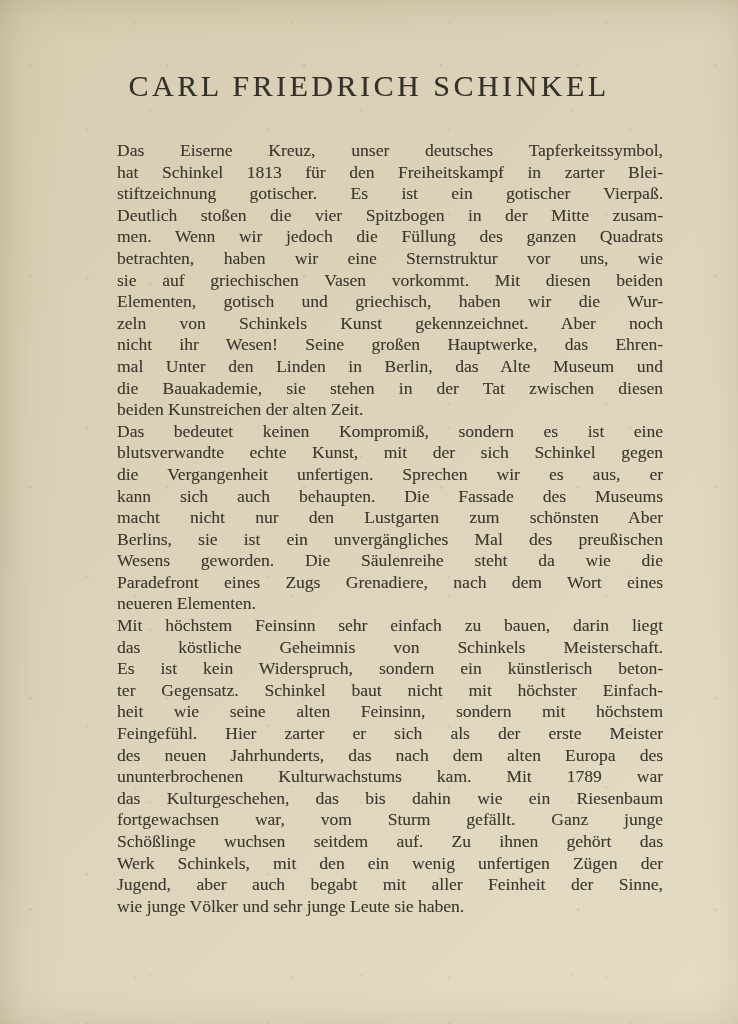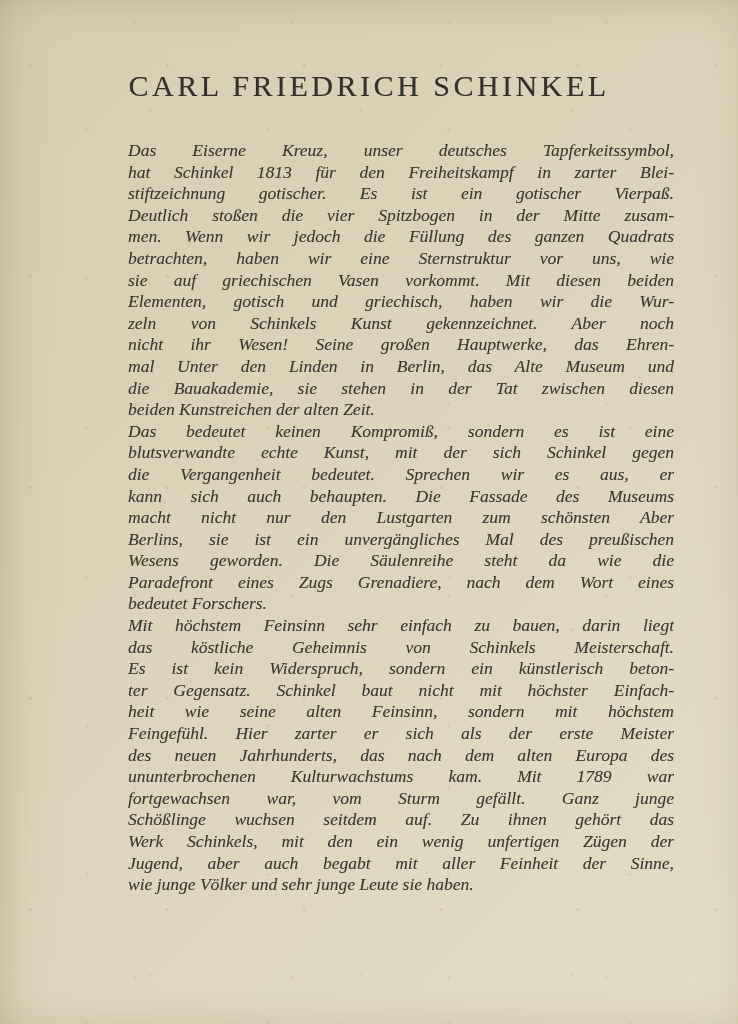--- a/index.html
+++ b/index.html
@@ -42,24 +42,23 @@
     line-height: 36px;
     font-weight: normal;
     letter-spacing: 3.5px;
     color: #34312a;
     margin: 0;
     text-shadow: 0.4px 0.4px 0 rgba(52,49,42,0.35);
   }
   .text-block {
     position: absolute;
     top: 140px;
-    left: 128px;
+    left: 117px;
     width: 546px;
     font-size: 17.5px;
-    font-style: italic;
   }
   .paragraph {
     margin: 0;
   }
   .line {
     height: 21.6px;
     line-height: 21.6px;
     overflow: hidden;
     text-align: justify;
     text-align-last: justify;
@@ -87,37 +86,38 @@
         <div class="line">Elementen, gotisch und griechisch, haben wir die Wur-</div>
         <div class="line">zeln von Schinkels Kunst gekennzeichnet. Aber noch</div>
         <div class="line">nicht ihr Wesen! Seine großen Hauptwerke, das Ehren-</div>
         <div class="line">mal Unter den Linden in Berlin, das Alte Museum und</div>
         <div class="line">die Bauakademie, sie stehen in der Tat zwischen diesen</div>
         <div class="line para-end">beiden Kunstreichen der alten Zeit.</div>
       </div>
       <div class="paragraph">
         <div class="line">Das bedeutet keinen Kompromiß, sondern es ist eine</div>
         <div class="line">blutsverwandte echte Kunst, mit der sich Schinkel gegen</div>
-        <div class="line">die Vergangenheit bedeutet. Sprechen wir es aus, er</div>
+        <div class="line">die Vergangenheit unfertigen. Sprechen wir es aus, er</div>
         <div class="line">kann sich auch behaupten. Die Fassade des Museums</div>
         <div class="line">macht nicht nur den Lustgarten zum schönsten Aber</div>
         <div class="line">Berlins, sie ist ein unvergängliches Mal des preußischen</div>
         <div class="line">Wesens geworden. Die Säulenreihe steht da wie die</div>
         <div class="line">Paradefront eines Zugs Grenadiere, nach dem Wort eines</div>
-        <div class="line para-end">bedeutet Forschers.</div>
+        <div class="line para-end">neueren Elementen.</div>
       </div>
       <div class="paragraph">
         <div class="line">Mit höchstem Feinsinn sehr einfach zu bauen, darin liegt</div>
         <div class="line">das köstliche Geheimnis von Schinkels Meisterschaft.</div>
         <div class="line">Es ist kein Widerspruch, sondern ein künstlerisch beton-</div>
         <div class="line">ter Gegensatz. Schinkel baut nicht mit höchster Einfach-</div>
         <div class="line">heit wie seine alten Feinsinn, sondern mit höchstem</div>
         <div class="line">Feingefühl. Hier zarter er sich als der erste Meister</div>
         <div class="line">des neuen Jahrhunderts, das nach dem alten Europa des</div>
         <div class="line">ununterbrochenen Kulturwachstums kam. Mit 1789 war</div>
+        <div class="line">das Kulturgeschehen, das bis dahin wie ein Riesenbaum</div>
         <div class="line">fortgewachsen war, vom Sturm gefällt. Ganz junge</div>
         <div class="line">Schößlinge wuchsen seitdem auf. Zu ihnen gehört das</div>
         <div class="line">Werk Schinkels, mit den ein wenig unfertigen Zügen der</div>
         <div class="line">Jugend, aber auch begabt mit aller Feinheit der Sinne,</div>
         <div class="line para-end">wie junge Völker und sehr junge Leute sie haben.</div>
       </div>
     </div>
 </div>
 
 </body></html>

